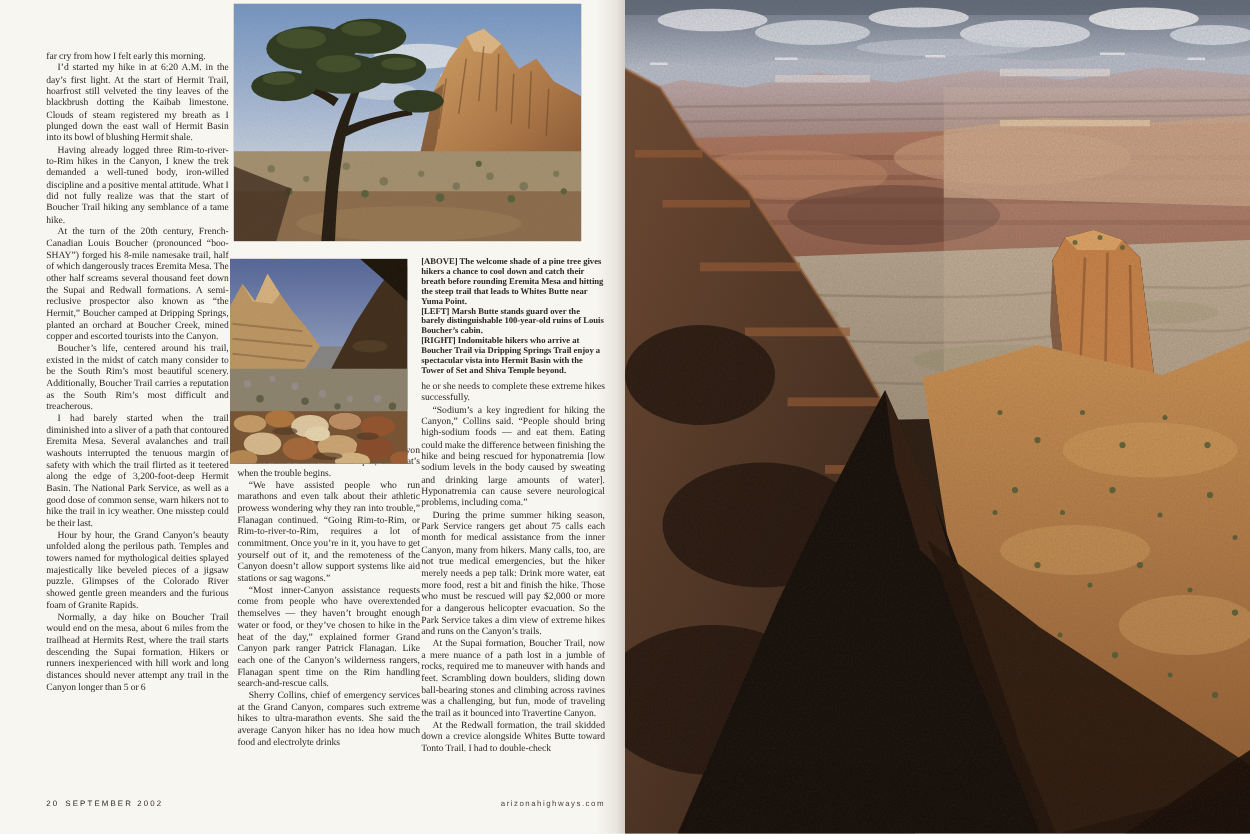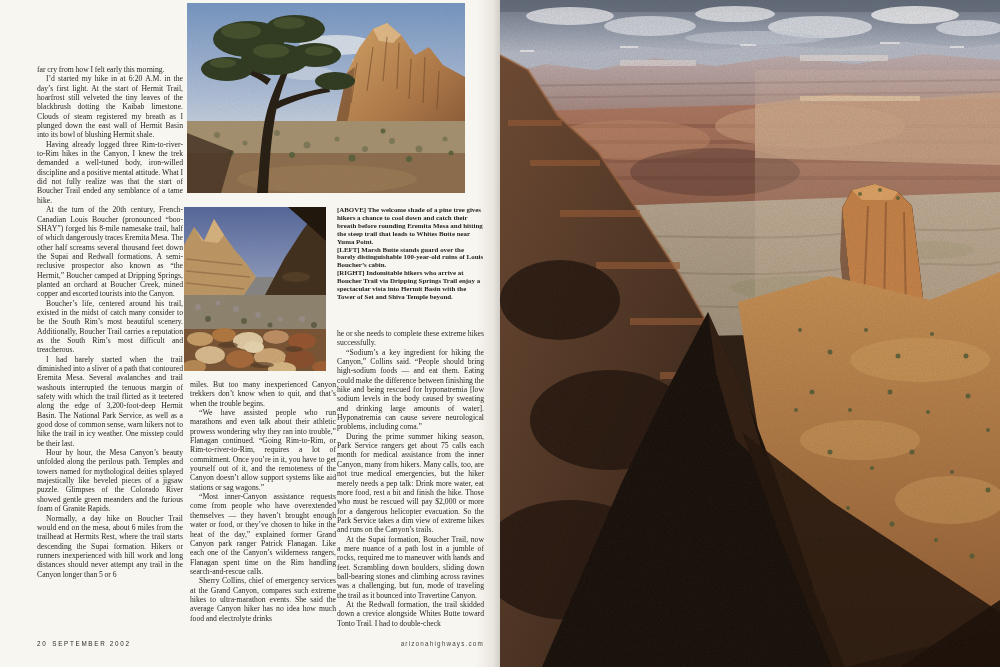--- a/index.html
+++ b/index.html
@@ -1,20 +1,20 @@
 <!DOCTYPE html>
 <html lang="en"><head>
 <meta charset="utf-8">
 <style>
   html,body{margin:0;padding:0;background:#ffffff;}
   .spread{position:relative;width:1000px;height:667px;background:#f8f6f0;overflow:hidden;}
 
   .body-col{position:absolute;font-family:"Liberation Serif",serif;font-size:7.7px;
     line-height:9.35px;color:#2b261f;text-align:justify;overflow:hidden;
-    hyphens:auto;-webkit-hyphens:auto;word-spacing:-0.2px;margin-top:25px;}
+    hyphens:auto;-webkit-hyphens:auto;word-spacing:-0.2px;}
   .body-col p{margin:0;}
   .body-col p + p{text-indent:9px;}
 
   .caption{position:absolute;font-family:"Liberation Serif",serif;font-weight:bold;
     font-size:6.9px;line-height:7.9px;color:#2b261f;overflow:hidden;}
   .caption p{margin:0;}
 
   .folio{position:absolute;font-family:"Liberation Sans",sans-serif;font-size:6.3px;
     letter-spacing:1.7px;color:#2e2a24;white-space:nowrap;}
   .folio-right{letter-spacing:1.2px;color:#4a453c;}
@@ -38,25 +38,25 @@
   .folio-right-pos{left:337px;top:640px;width:147px;text-align:right;}
 </style>
 </head>
 <body>
 
 <div class="spread">
 
   <div class="body-col col1">
       <p>far cry from how I felt early this morning.</p>
       <p>I’d started my hike in at 6:20 A.M. in the day’s first light. At the start of Hermit Trail, hoarfrost still velveted the tiny leaves of the blackbrush dotting the Kaibab limestone. Clouds of steam registered my breath as I plunged down the east wall of Hermit Basin into its bowl of blushing Hermit shale.</p>
-      <p>Having already logged three Rim-to-river-to-Rim hikes in the Canyon, I knew the trek demanded a well-tuned body, iron-willed discipline and a positive mental attitude. What I did not fully realize was that the start of Boucher Trail ended any semblance of a tame hike.</p>
+      <p>Having already logged three Rim-to-river-to-Rim hikes in the Canyon, I knew the trek demanded a well-tuned body, iron-willed discipline and a positive mental attitude. What I did not fully realize was that the start of Boucher Trail hiking any semblance of a tame hike.</p>
       <p>At the turn of the 20th century, French-Canadian Louis Boucher (pronounced “boo-SHAY”) forged his 8-mile namesake trail, half of which dangerously traces Eremita Mesa. The other half screams several thousand feet down the Supai and Redwall formations. A semi-reclusive prospector also known as “the Hermit,” Boucher camped at Dripping Springs, planted an orchard at Boucher Creek, mined copper and escorted tourists into the Canyon.</p>
       <p>Boucher’s life, centered around his trail, existed in the midst of catch many consider to be the South Rim’s most beautiful scenery. Additionally, Boucher Trail carries a reputation as the South Rim’s most difficult and treacherous.</p>
       <p>I had barely started when the trail diminished into a sliver of a path that contoured Eremita Mesa. Several avalanches and trail washouts interrupted the tenuous margin of safety with which the trail flirted as it teetered along the edge of 3,200-foot-deep Hermit Basin. The National Park Service, as well as a good dose of common sense, warn hikers not to hike the trail in icy weather. One misstep could be their last.</p>
-      <p>Hour by hour, the Mesa Canyon’s beauty unfolded along the perilous path. Temples and towers named for mythological deities splayed majestically like beveled pieces of a jigsaw puzzle. Glimpses of the Colorado River showed gentle green meanders and the furious foam of Granite Rapids.</p>
+      <p>Hour by hour, the Grand Canyon’s beauty unfolded along the perilous path. Temples and towers named for mythological deities splayed majestically like beveled pieces of a jigsaw puzzle. Glimpses of the Colorado River showed gentle green meanders and the furious foam of Granite Rapids.</p>
       <p>Normally, a day hike on Boucher Trail would end on the mesa, about 6 miles from the trailhead at Hermits Rest, where the trail starts descending the Supai formation. Hikers or runners inexperienced with hill work and long distances should never attempt any trail in the Canyon longer than 5 or 6</p>
     </div>
 
   <div class="body-col col2">
       <p>miles. But too many inexperienced Canyon trekkers don’t know when to quit, and that’s when the trouble begins.</p>
       <p>“We have assisted people who run marathons and even talk about their athletic prowess wondering why they ran into trouble,” Flanagan continued. “Going Rim-to-Rim, or Rim-to-river-to-Rim, requires a lot of commitment. Once you’re in it, you have to get yourself out of it, and the remoteness of the Canyon doesn’t allow support systems like aid stations or sag wagons.”</p>
       <p>“Most inner-Canyon assistance requests come from people who have overextended themselves — they haven’t brought enough water or food, or they’ve chosen to hike in the heat of the day,” explained former Grand Canyon park ranger Patrick Flanagan. Like each one of the Canyon’s wilderness rangers, Flanagan spent time on the Rim handling search-and-rescue calls.</p>
       <p>Sherry Collins, chief of emergency services at the Grand Canyon, compares such extreme hikes to ultra-marathon events. She said the average Canyon hiker has no idea how much food and electrolyte drinks</p>
     </div>
 

